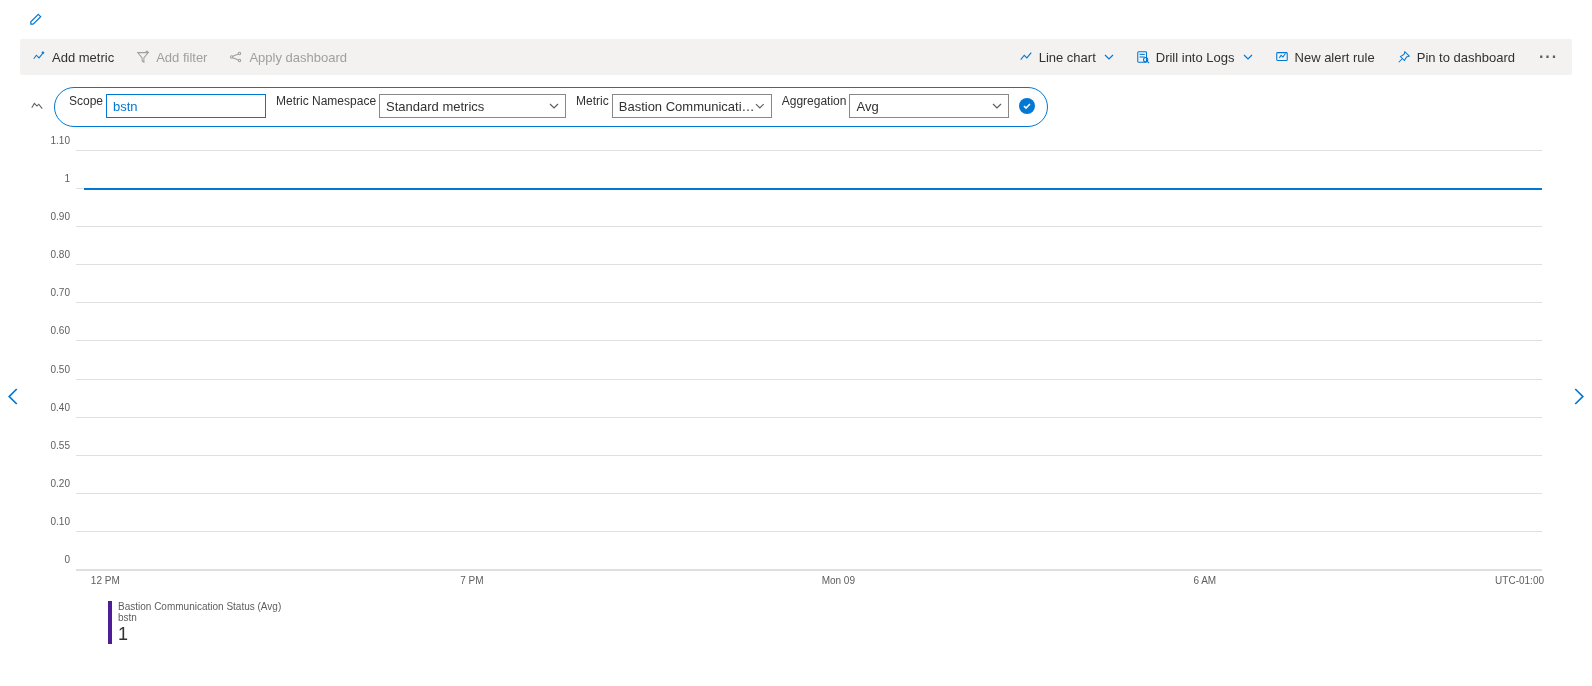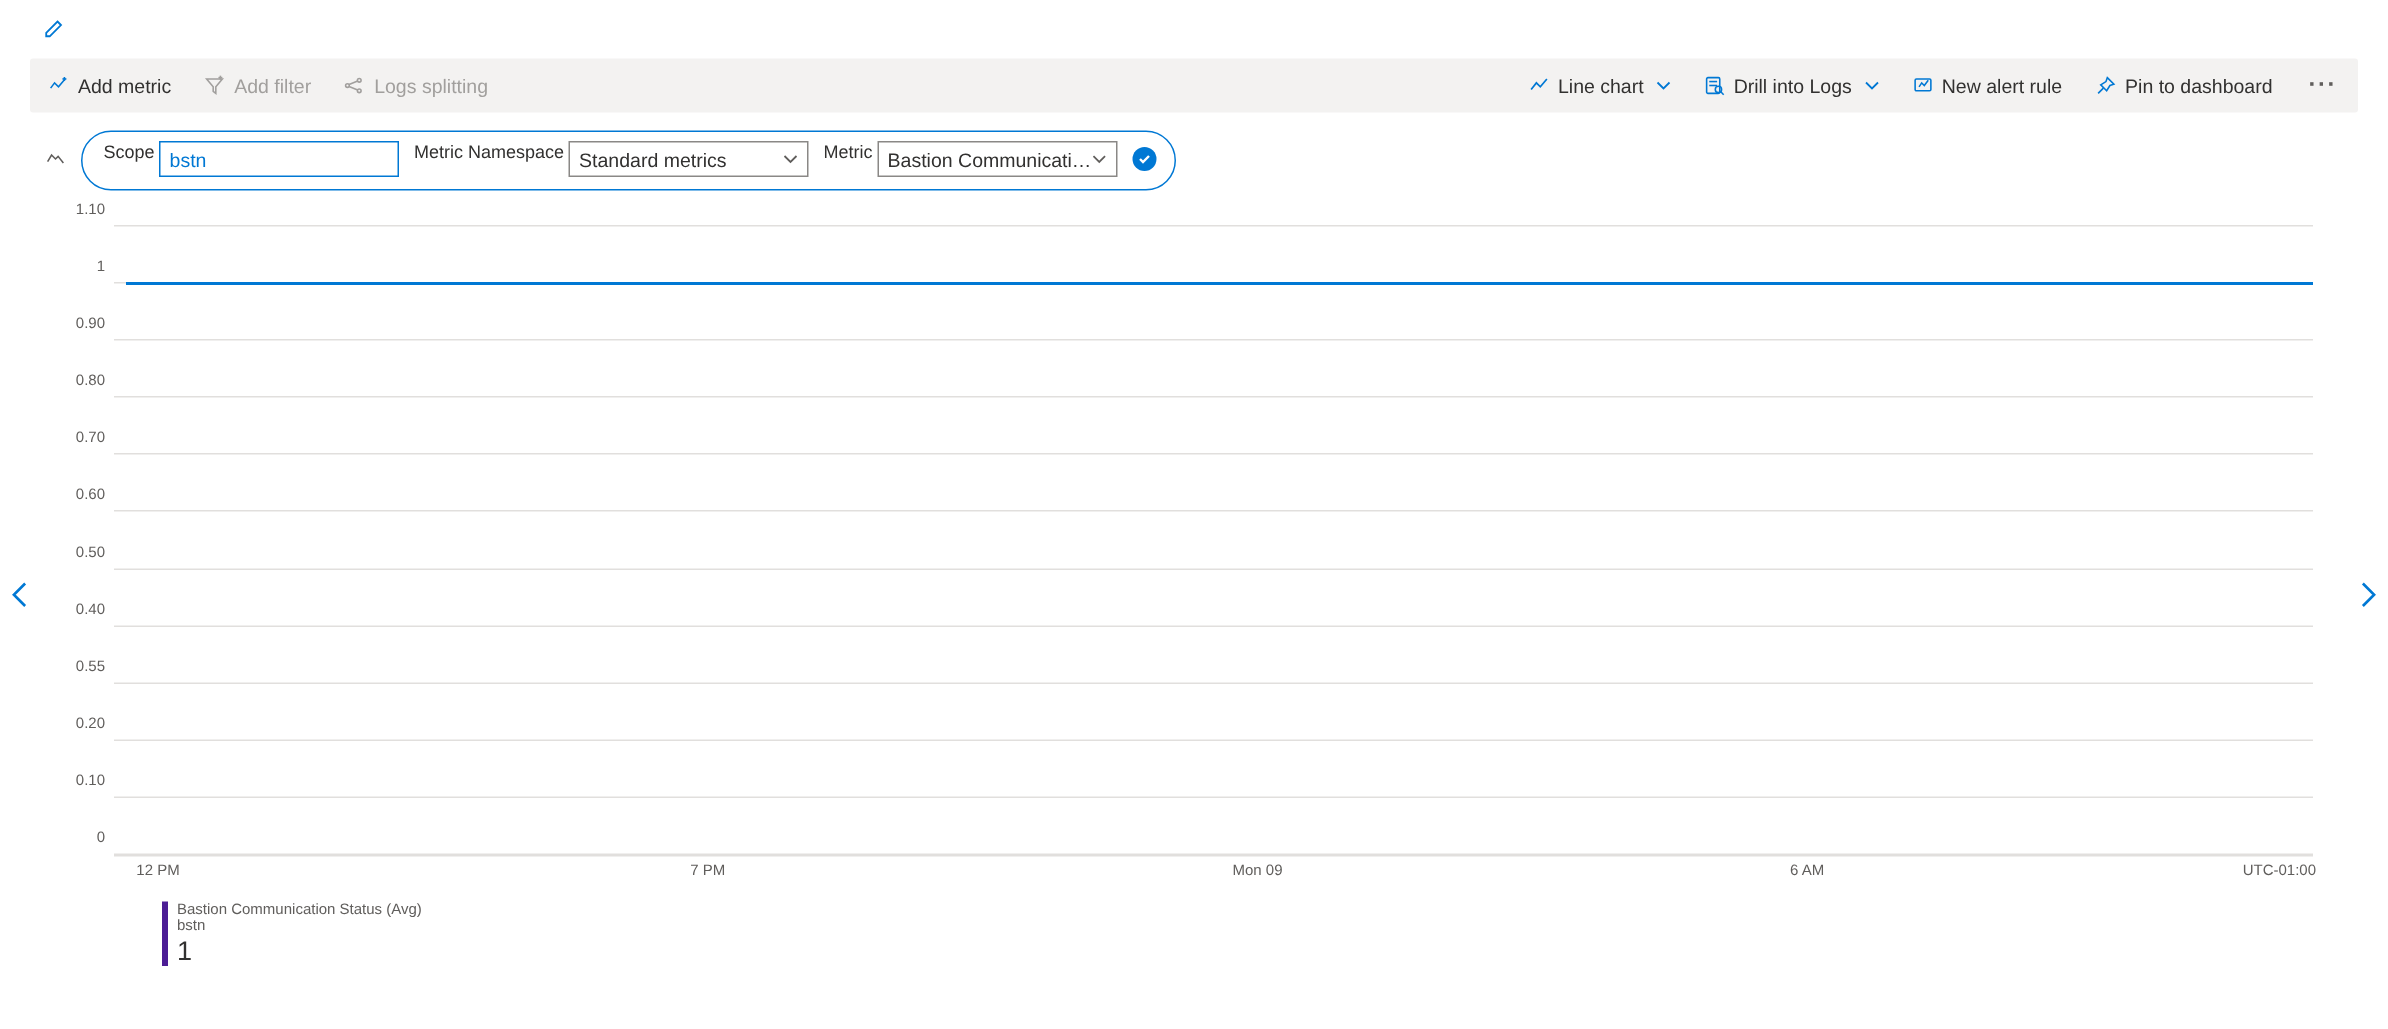--- a/index.html
+++ b/index.html
@@ -89,21 +89,21 @@
       align-items: center;
       justify-content: space-between;
       border: 1px solid #8a8886;
       height: 24px;
       padding: 0 6px;
       font-size: 13px;
       background: #fff;
       cursor: pointer;
     }
     .pill-select.scope { width: 160px; border-color: #0078d4; color: #0078d4; }
-    .pill-select.ns    { width: 160px; }
+    .pill-select.ns    { width: 187px; }
     .pill-select.metric{ width: 160px; }
     .pill-select.agg   { width: 160px; }
     .pill-value {
       white-space: nowrap;
       overflow: hidden;
       text-overflow: ellipsis;
     }
     .check-badge {
       width: 16px; height: 16px; border-radius: 50%;
       background: #0078d4; display:flex; align-items:center; justify-content:center;
@@ -220,21 +220,21 @@
       <span>Add filter</span>
     </button>
     <button class="tb-btn disabled">
       <svg width="14" height="14" viewBox="0 0 16 16" fill="none" stroke="#a19f9d" stroke-width="1.2">
         <circle cx="3" cy="8" r="1.4"></circle>
           <circle cx="12" cy="4" r="1.4"></circle>
           <circle cx="12" cy="12" r="1.4"></circle>
         <line x1="4.2" y1="7.2" x2="10.8" y2="4.6"></line>
           <line x1="4.2" y1="8.8" x2="10.8" y2="11.4"></line>
       </svg>
-      <span>Logs splitting</span>
+      <span>Apply dashboard</span>
     </button>
   </div>
   <div class="toolbar-right">
     <button class="tb-btn active">
       <svg width="14" height="14" viewBox="0 0 16 16" fill="none" stroke="#0078d4" stroke-width="1.3">
         <polyline points="2,11 6,6 9,9 14,3"></polyline>
       </svg>
       <span>Line chart</span>
       <svg class="tb-chevron chev" viewBox="0 0 10 10">
           <polyline points="1,3 5,7 9,3" fill="none" stroke="#0078d4" stroke-width="1.2"></polyline>
@@ -290,20 +290,29 @@
         <span class="pill-value">Standard metrics</span>
         <svg class="chev" viewBox="0 0 10 10">
             <polyline points="1,3 5,7 9,3" fill="none" stroke="#605e5c" stroke-width="1.2"></polyline>
           </svg>
       </div>
     </div>
     <div class="pill-field">
       <span class="pill-label">Metric</span>
       <div class="pill-select metric">
         <span class="pill-value">Bastion Communicatio...</span>
+        <svg class="chev" viewBox="0 0 10 10">
+            <polyline points="1,3 5,7 9,3" fill="none" stroke="#605e5c" stroke-width="1.2"></polyline>
+          </svg>
+      </div>
+    </div>
+    <div class="pill-field">
+      <span class="pill-label">Aggregation</span>
+      <div class="pill-select agg">
+        <span class="pill-value">Avg</span>
         <svg class="chev" viewBox="0 0 10 10">
             <polyline points="1,3 5,7 9,3" fill="none" stroke="#605e5c" stroke-width="1.2"></polyline>
           </svg>
       </div>
     </div>
     <span class="check-badge">
       <svg width="10" height="10" viewBox="0 0 10 10">
           <polyline points="2,5 4,7 8,3" fill="none" stroke="#fff" stroke-width="1.6"></polyline>
         </svg>
     </span>

